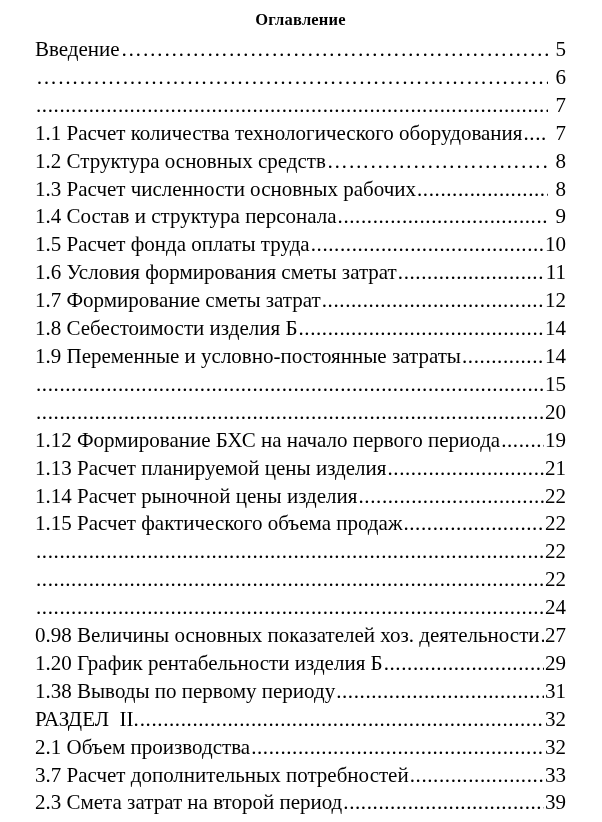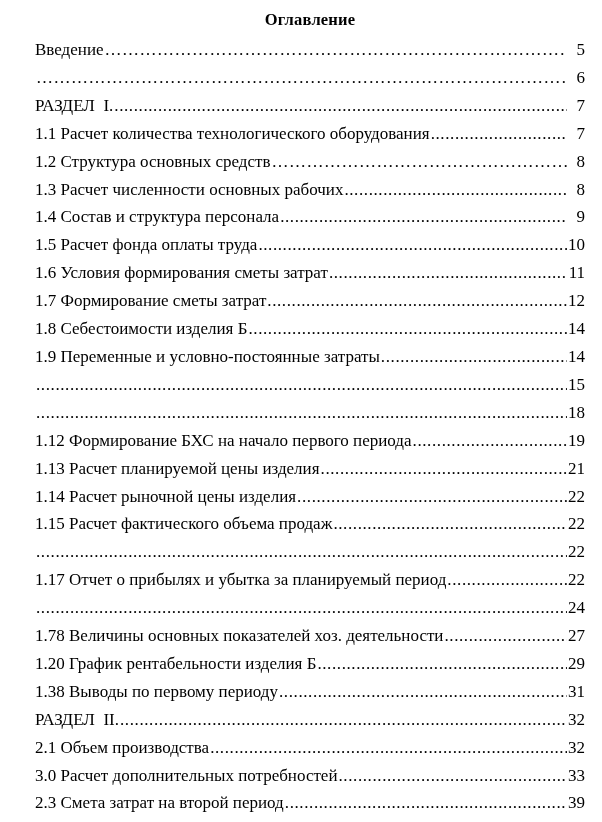--- a/index.html
+++ b/index.html
@@ -7,39 +7,39 @@
     padding: 0;
     background: #ffffff;
   }
   .doc-page {
     width: 602px;
     height: 822px;
     box-sizing: border-box;
     background: #ffffff;
     color: #000000;
     font-family: "Liberation Serif", "DejaVu Serif", serif;
-    padding: 8px 17px 0 35px;
+    padding: 8px 36px 0 35px;
     overflow: hidden;
   }
   .doc-title {
     text-align: center;
     font-weight: bold;
     font-size: 16.5px;
     line-height: 24px;
     margin: 0 0 4px 0;
     letter-spacing: 0.2px;
   }
   .toc-list {
     width: 100%;
   }
   .toc-row {
     display: flex;
     align-items: flex-end;
     line-height: 27.9px;
-    font-size: 17px;
+    font-size: 21px;
     width: 100%;
   }
   .toc-label {
     white-space: pre;
     flex: 0 0 auto;
   }
   .toc-leader {
     flex: 1 1 auto;
     overflow: hidden;
     white-space: nowrap;
@@ -69,21 +69,20 @@
       <div class="toc-row">
     <span class="toc-label">Введение</span>
     <span class="toc-leader ellipsis"></span>
     <span class="toc-page">5</span>
   </div>
       <div class="toc-row">
     <span class="toc-leader ellipsis"></span>
     <span class="toc-page">6</span>
   </div>
       <div class="toc-row">
-    <span class="toc-label">РАЗДЕЛ  I.</span>
     <span class="toc-leader dots"></span>
     <span class="toc-page">7</span>
   </div>
       <div class="toc-row">
     <span class="toc-label">1.1 Расчет количества технологического оборудования</span>
     <span class="toc-leader dots"></span>
     <span class="toc-page">7</span>
   </div>
       <div class="toc-row">
     <span class="toc-label">1.2 Структура основных средств</span>
@@ -124,21 +123,21 @@
     <span class="toc-label">1.9 Переменные и условно-постоянные затраты</span>
     <span class="toc-leader dots"></span>
     <span class="toc-page">14</span>
   </div>
       <div class="toc-row">
     <span class="toc-leader dots"></span>
     <span class="toc-page">15</span>
   </div>
       <div class="toc-row">
     <span class="toc-leader dots"></span>
-    <span class="toc-page">18</span>
+    <span class="toc-page">20</span>
   </div>
       <div class="toc-row">
     <span class="toc-label">1.12 Формирование БХС на начало первого периода</span>
     <span class="toc-leader dots"></span>
     <span class="toc-page">19</span>
   </div>
       <div class="toc-row">
     <span class="toc-label">1.13 Расчет планируемой цены изделия</span>
     <span class="toc-leader dots"></span>
     <span class="toc-page">21</span>
@@ -151,30 +150,29 @@
       <div class="toc-row">
     <span class="toc-label">1.15 Расчет фактического объема продаж</span>
     <span class="toc-leader dots"></span>
     <span class="toc-page">22</span>
   </div>
       <div class="toc-row">
     <span class="toc-leader dots"></span>
     <span class="toc-page">22</span>
   </div>
       <div class="toc-row">
-    <span class="toc-label">1.17 Отчет о прибылях и убытка за планируемый период</span>
     <span class="toc-leader dots"></span>
     <span class="toc-page">22</span>
   </div>
       <div class="toc-row">
     <span class="toc-leader dots"></span>
     <span class="toc-page">24</span>
   </div>
       <div class="toc-row">
-    <span class="toc-label">1.78 Величины основных показателей хоз. деятельности</span>
+    <span class="toc-label">0.98 Величины основных показателей хоз. деятельности</span>
     <span class="toc-leader dots"></span>
     <span class="toc-page">27</span>
   </div>
       <div class="toc-row">
     <span class="toc-label">1.20 График рентабельности изделия Б</span>
     <span class="toc-leader dots"></span>
     <span class="toc-page">29</span>
   </div>
       <div class="toc-row">
     <span class="toc-label">1.38 Выводы по первому периоду</span>
@@ -185,21 +183,21 @@
     <span class="toc-label">РАЗДЕЛ  II.</span>
     <span class="toc-leader dots"></span>
     <span class="toc-page">32</span>
   </div>
       <div class="toc-row">
     <span class="toc-label">2.1 Объем производства</span>
     <span class="toc-leader dots"></span>
     <span class="toc-page">32</span>
   </div>
       <div class="toc-row">
-    <span class="toc-label">3.0 Расчет дополнительных потребностей</span>
+    <span class="toc-label">3.7 Расчет дополнительных потребностей</span>
     <span class="toc-leader dots"></span>
     <span class="toc-page">33</span>
   </div>
       <div class="toc-row">
     <span class="toc-label">2.3 Смета затрат на второй период</span>
     <span class="toc-leader dots"></span>
     <span class="toc-page">39</span>
   </div>
     </div>
 </div>

